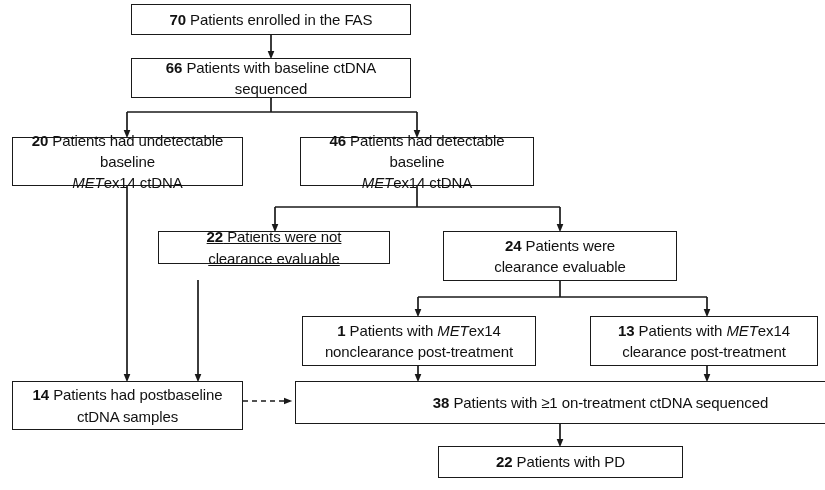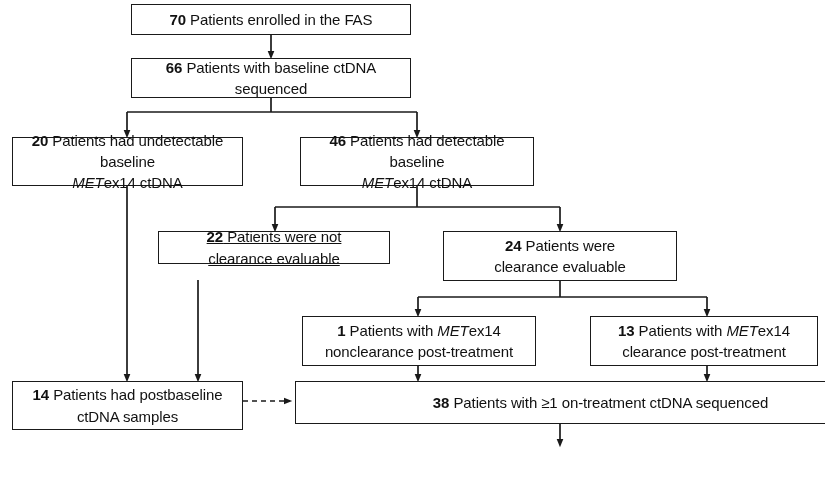--- a/index.html
+++ b/index.html
@@ -119,14 +119,17 @@
   </div>
 
   <div class="node" style="left:12px; top:381px; width:231px; height:49px;">
     <span class="txt"><b>14</b> Patients had postbaseline<br>ctDNA samples</span>
   </div>
 
   <div class="node" style="left:295px; top:381px; width:611px; height:43px;">
     <span class="txt"><b>38</b> Patients with ≥1 on-treatment ctDNA sequenced</span>
   </div>
 
+  <div class="node" style="left:438px; top:446px; width:245px; height:32px;">
+    <span class="txt"><b>22</b> Patients with PD</span>
+  </div>
 
 </div>
 
 </body></html>

